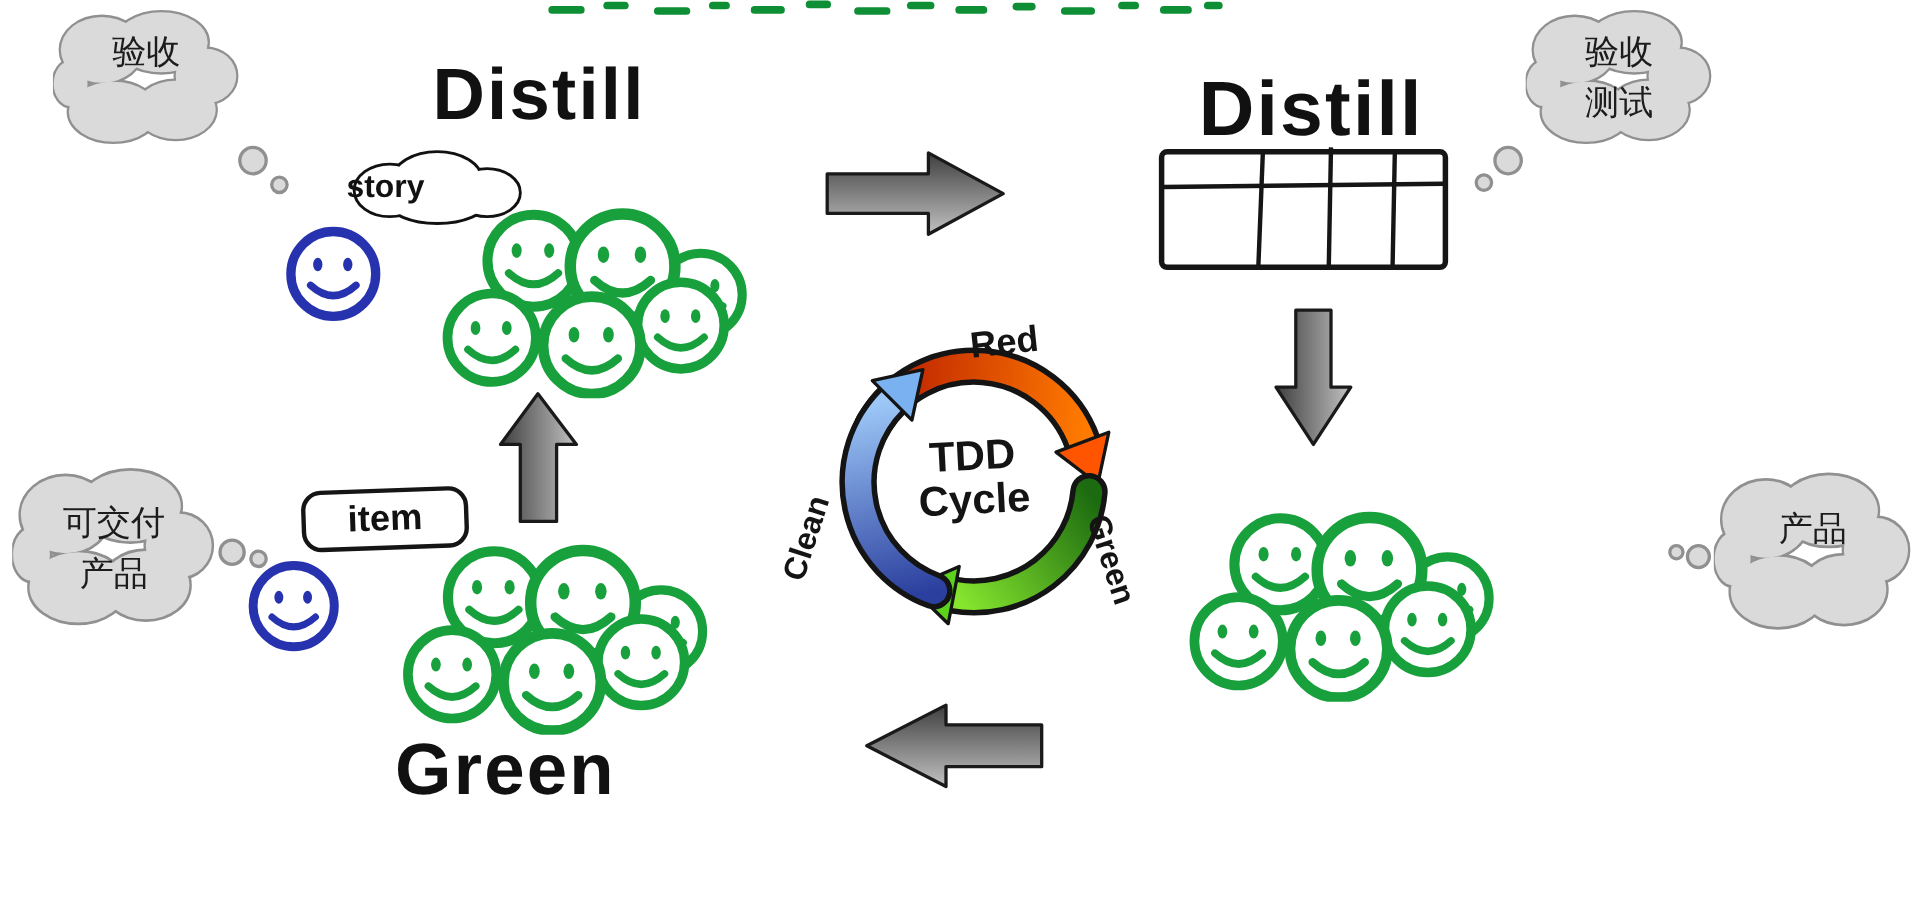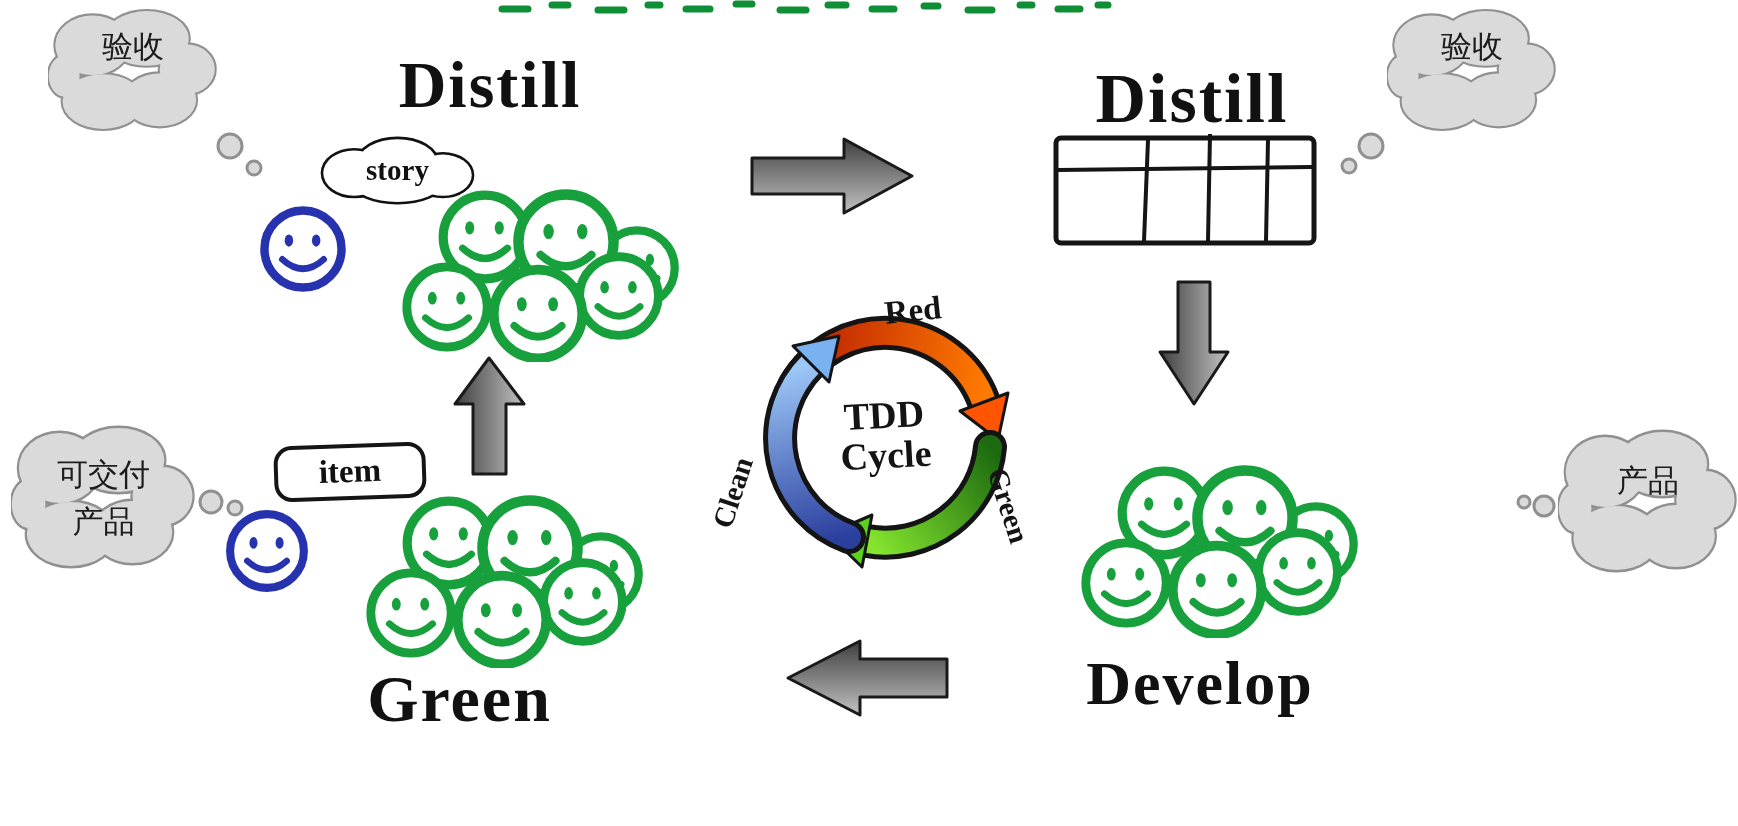--- a/index.html
+++ b/index.html
@@ -1,34 +1,34 @@
 <!DOCTYPE html>
 <html style="--smiley-green: #18a03c; --smiley-blue: #2733ae; --title-black: #111111; --cloud-fill: #dadada; --cloud-stroke: #909090; --arrow-gray-dark: #3f3f3f; --arrow-gray-light: #c2c2c2; --tdd-red: #e03c00; --tdd-green: #52c41a; --tdd-blue: #5b8def; --remnant-green: #0e8f35;"><head>
 <meta charset="utf-8">
 <style>
   html,body{margin:0;padding:0;background:#fff;}
   .canvas{
     position:relative;width:1738px;height:826px;background:#ffffff;overflow:hidden;
-    font-family:Liberation Serif, serif;color:#111;
+    font-family:Liberation Sans, sans-serif;color:#111;
   }
   .abs{position:absolute;}
   .title{
     font-weight:bold;text-align:center;color:var(--title-black,#111111);
     letter-spacing:2px;line-height:1;
   }
   .t-discuss{font-size:66px;}
   .t-distill{font-size:70px;margin-top:16px;}
   .t-develop{font-size:62px;}
   .t-demo{font-size:66px;}
   .cloud-text{
     position:absolute;text-align:center;color:#1c1c1c;
     font-size:31px;line-height:1.5;font-weight:normal;
   }
   .story-text{
-    position:absolute;text-align:center;font-weight:bold;font-size:29px;color:#111;
+    position:absolute;font-weight:bold;font-size:29px;color:#111;
   }
   .item-box{
     box-sizing:border-box;background:#fff;border:4px solid #151515;border-radius:18px;
     text-align:center;font-weight:bold;font-size:33px;line-height:46px;
     transform:rotate(-2deg);
   }
   .tdd-label{
     position:absolute;font-weight:bold;color:#141414;white-space:nowrap;
   }
   .lbl-red{font-size:33px;transform:rotate(-6deg);width:110px;text-align:center;}
@@ -122,20 +122,21 @@
   </div>
 
   <div class="abs" style="left:1325px;top:6px;width:240px;height:190px">
     <svg width="240" height="190" viewBox="0 0 240 190">
       <use href="#cloud" x="62" y="0" width="170" height="128"></use>
       <circle cx="46" cy="140" r="12" fill="#dadada" stroke="#909090" stroke-width="3"></circle>
       <circle cx="24" cy="160" r="7" fill="#dadada" stroke="#909090" stroke-width="3"></circle>
     </svg>
     <div class="cloud-text" style="left:62px;top:18px;width:170px">
       <div>验收</div>
+      <div>测试</div>
     </div>
   </div>
 
   <div class="abs" style="left:11px;top:418px;width:250px;height:180px">
     <svg width="250" height="180" viewBox="0 0 250 180">
       <use href="#cloud" x="0" y="4" width="185" height="150"></use>
       <circle cx="200" cy="84" r="11" fill="#dadada" stroke="#909090" stroke-width="3"></circle>
       <circle cx="224" cy="90" r="7" fill="#dadada" stroke="#909090" stroke-width="3"></circle>
     </svg>
     <div class="cloud-text" style="left:0;top:34px;width:185px">
@@ -209,21 +210,20 @@
 
   <svg class="abs" style="left:1075px;top:460px" width="295" height="178" viewBox="0 0 295 178">
     <use href="#sm-g" x="195" y="38" width="92" height="92"></use>
     <use href="#sm-g" x="38" y="2" width="102" height="102"></use>
     <use href="#sm-g" x="112" y="0" width="116" height="116"></use>
     <use href="#sm-g" x="175" y="64" width="96" height="96"></use>
     <use href="#sm-g" x="2" y="74" width="98" height="98"></use>
     <use href="#sm-g" x="88" y="76" width="108" height="108"></use>
   </svg>
 
-  <div class="abs title t-develop" style="left:1050px;top:652px;width:300px">Develop</div>
 
   <svg class="abs" style="left:772px;top:632px" width="185" height="92" viewBox="0 0 185 92">
     <defs>
       <linearGradient id="agr3" x1="0" y1="0" x2="0" y2="1">
         <stop offset="0" stop-color="#3f3f3f"></stop>
           <stop offset="1" stop-color="#c2c2c2"></stop>
       </linearGradient>
     </defs>
     <polygon points="175,27 88,27 88,9 16,46 88,83 88,65 175,65" fill="url(#agr3)" stroke="#1a1a1a" stroke-width="3" stroke-linejoin="round"></polygon>
   </svg>

